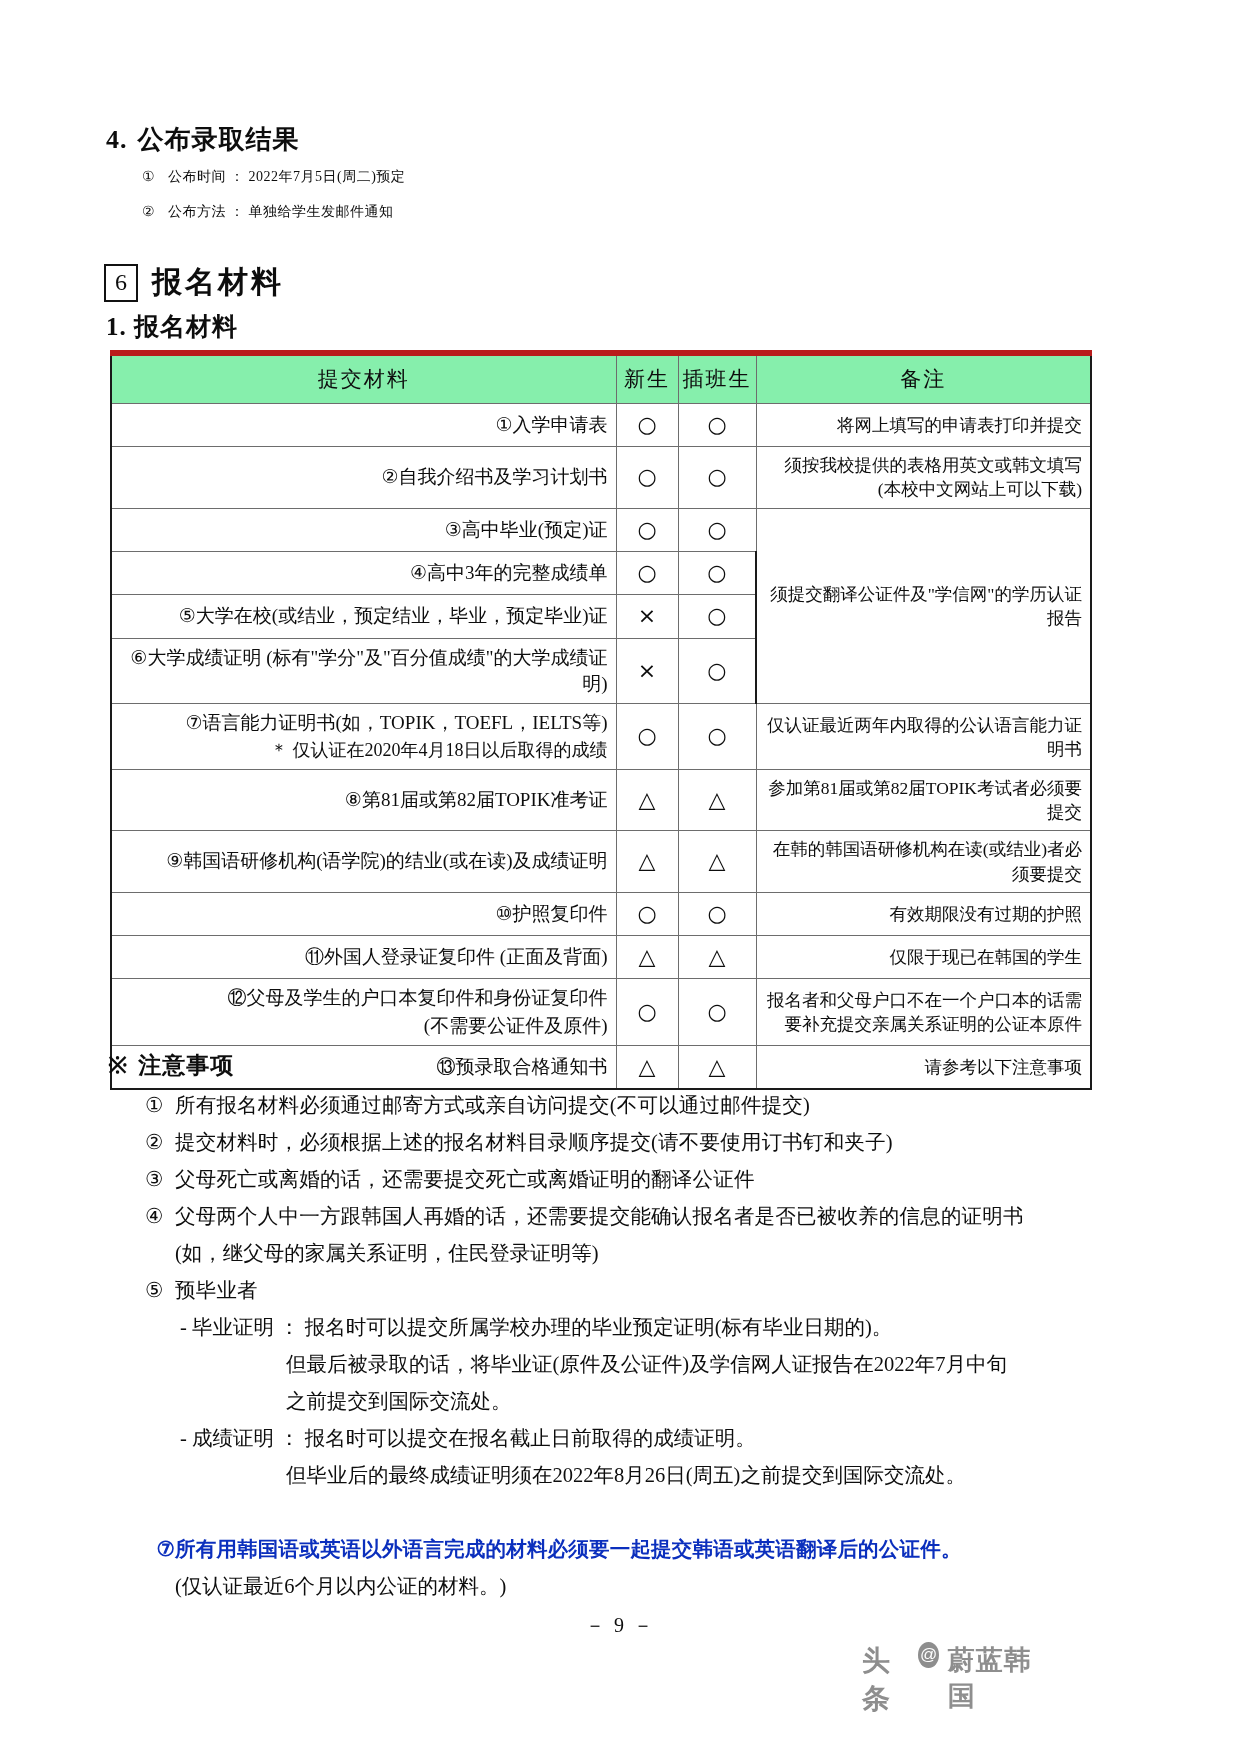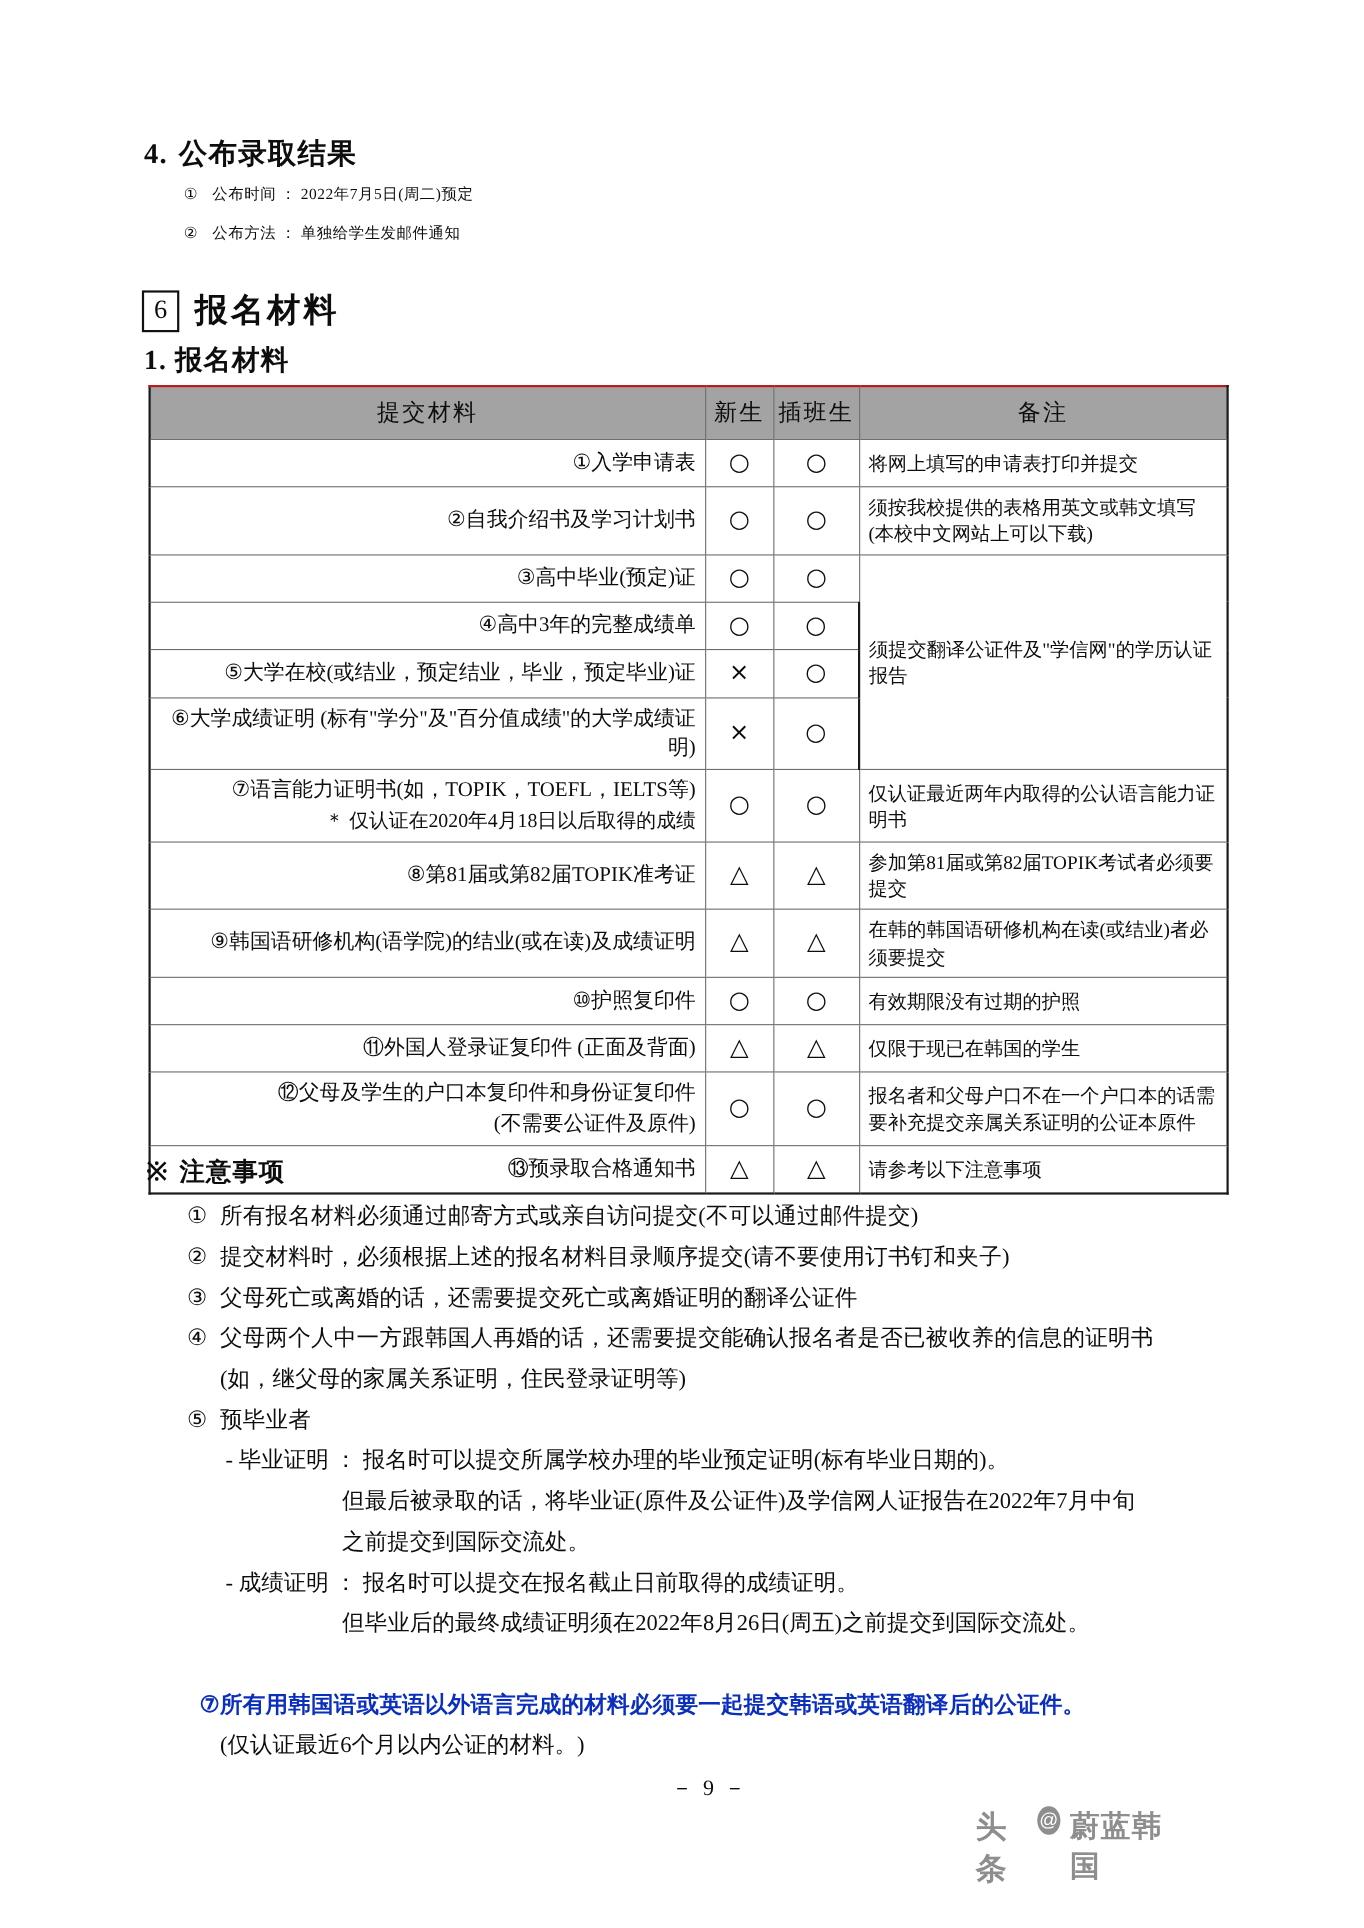--- a/index.html
+++ b/index.html
@@ -5,21 +5,21 @@
   * { box-sizing: border-box; }
   html, body { margin:0; padding:0; }
   body {
     width: 1240px; height: 1753px;
     background: #ffffff;
     font-family: "Liberation Serif", "DejaVu Serif", serif;
     color: #0d0d0d;
     position: relative;
     overflow: hidden;
   }
-  .page { position:absolute; left:0; top:0; width:1036px; height:1753px;margin-left:25px; }
+  .page { position:absolute; left:0; top:0; width:1036px; height:1753px; }
 
   
   .sec-num-head {
     position:absolute; left:106px; top:122px;
     font-size:26px; font-weight:bold; letter-spacing:1px;
   }
   .sec-num-head .n { margin-right:10px; }
 
   .lvl2 {
     position:absolute; font-size:14px; letter-spacing:0.5px;
@@ -53,42 +53,42 @@
     table-layout:fixed;
   }
   table.matl td, table.matl th {
     border:1px solid #6d6d6d;
     padding:6px 8px;
     vertical-align:middle;
     font-weight:normal;
     line-height:1.38;
   }
   table.matl thead th {
-    background:#a3a3a3;
+    background:#86efac;
     text-align:center;
     font-size:21px;
     letter-spacing:2px;
     padding:9px 4px;
-    border-top:2px solid #b91c1c;
+    border-top:6px solid #b91c1c;
     border-bottom:1px solid #6d6d6d;
   }
   table.matl tbody tr:last-child td { border-bottom:2px solid #1a1a1a; }
   table.matl thead th:first-child { border-left:2px solid #1a1a1a; }
   table.matl thead th:last-child  { border-right:2px solid #1a1a1a; }
   table.matl tbody td:first-child { border-left:2px solid #1a1a1a; }
   table.matl tbody td:last-child  { border-right:2px solid #1a1a1a; }
 
   col.c-item { width:505px; }
   col.c-new  { width:62px; }
   col.c-tra  { width:78px; }
   col.c-rem  { width:335px; }
 
   td.item { text-align:right; padding-left:10px; }
   td.mark { text-align:center; font-size:22px; font-family:"DejaVu Sans", sans-serif; }
-  td.rem  { text-align:left; font-size:17.5px; line-height:1.33; padding:5px 7px; }
+  td.rem  { text-align:right; font-size:17.5px; line-height:1.33; padding:5px 7px; }
   .idx { display:inline-block; min-width:26px; }
   .sub { display:block; padding-left:22px; font-size:18px; margin-top:2px;}
   .sub2 { display:block; padding-left:4px; margin-top:1px;}
 
   
   .notes-head {
     position:absolute; left:108px; top:1048px;
     font-size:23px; font-weight:bold; letter-spacing:1px;
   }
   .notes-head .mk { margin-right:10px; }

